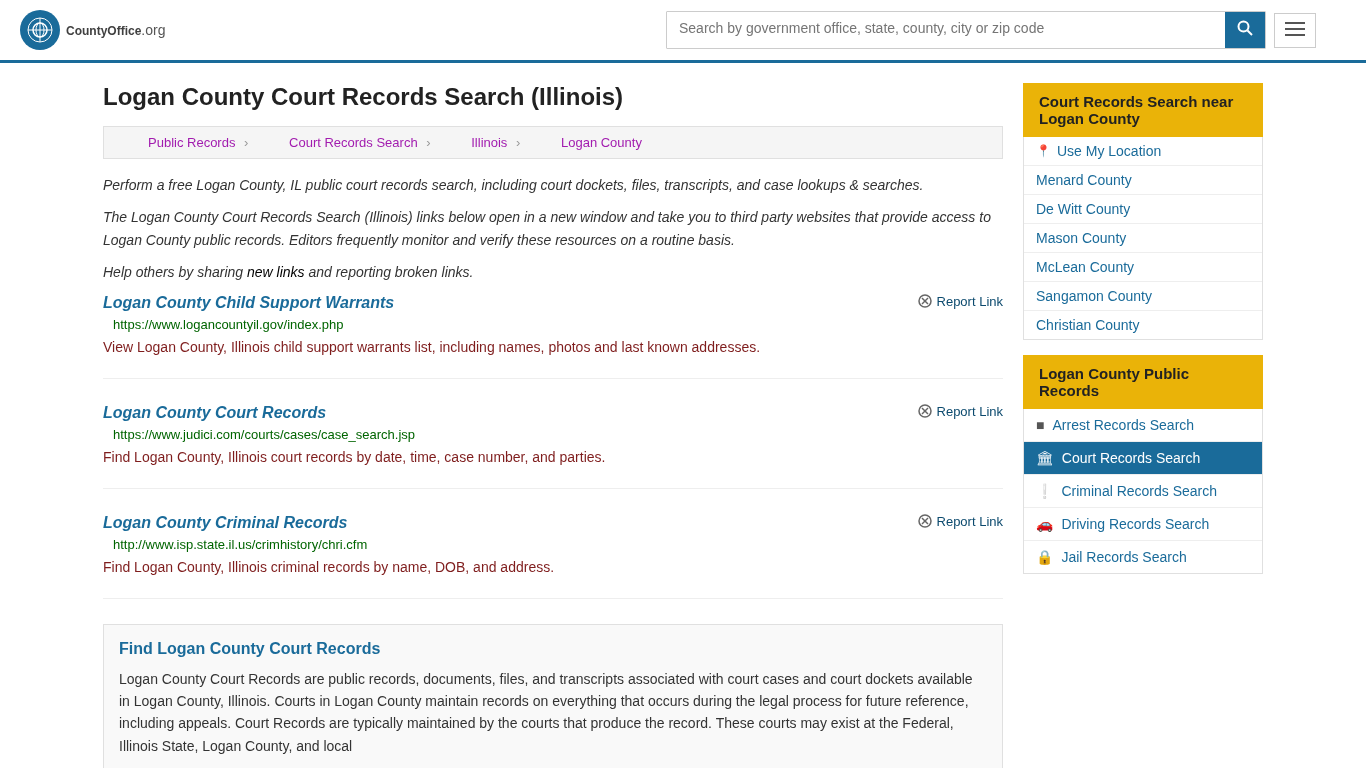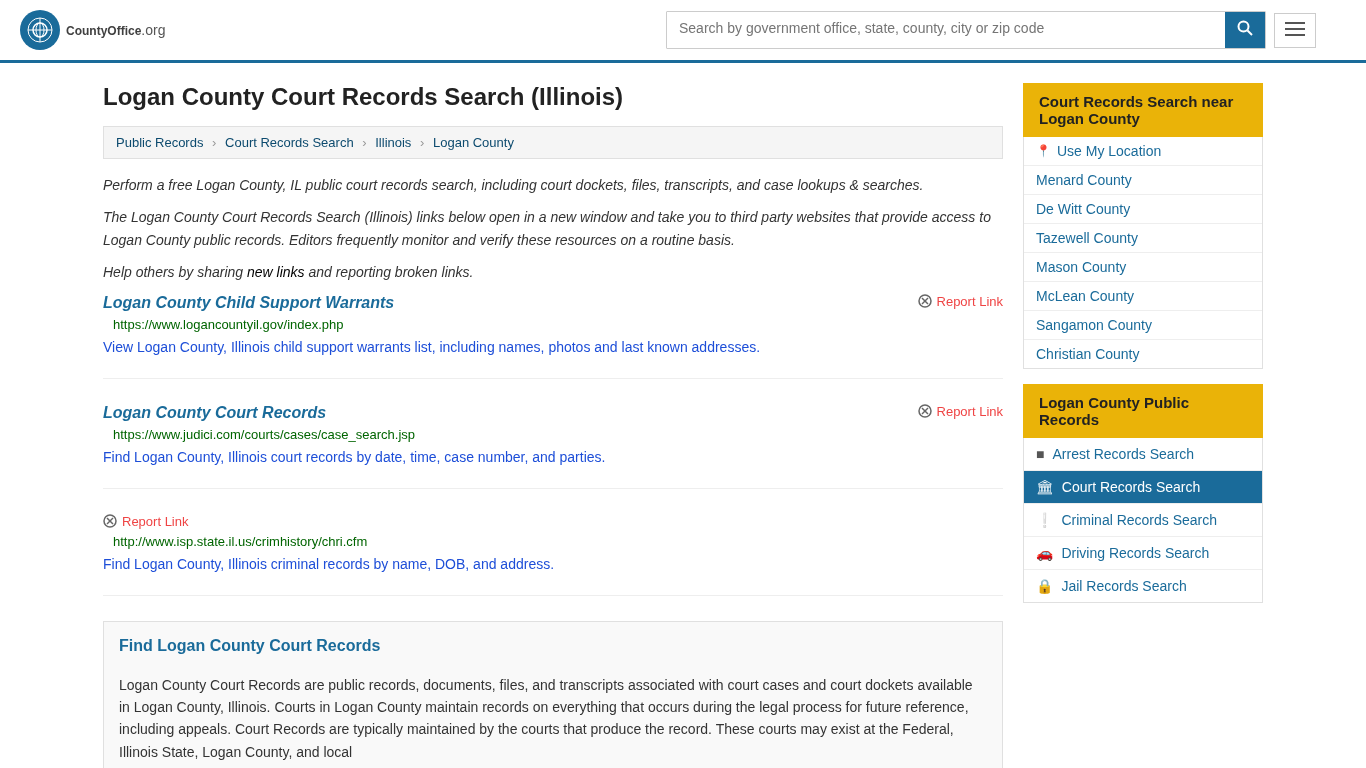--- a/index.html
+++ b/index.html
@@ -94,22 +94,23 @@
     
     .breadcrumb {
       background: #f5f5f5;
       border: 1px solid #e0e0e0;
       padding: 8px 12px;
       margin-bottom: 15px;
       font-size: 13px;
       color: #555;
     }
     .breadcrumb a {
-      color: #0c4a6e;
+      color: #a21caf;
       text-decoration: none;
+      margin-left: 32px;
     }
     .breadcrumb .sep { margin: 0 5px; color: #999; }
 
     
     .description {
       margin-bottom: 10px;
       line-height: 1.6;
       color: #333;
       font-style: italic;
     }
@@ -134,48 +135,48 @@
       color: #1a6b9a;
       text-decoration: none;
       font-size: 16px;
       font-weight: bold;
       font-style: italic;
     }
     .report-link {
       display: flex;
       align-items: center;
       gap: 5px;
-      color: #ef4444;
+      color: #0c4a6e;
       font-size: 13px;
       cursor: pointer;
       white-space: nowrap;
     }
     .record-url {
       color: #006400;
       font-size: 13px;
       margin-bottom: 5px;
       padding-left: 10px;
     }
     .record-desc {
-      color: #1d4ed8;
+      color: #7f1d1d;
       line-height: 1.5;
     }
 
     
     .find-section {
       background: #f9f9f9;
       border: 1px solid #e0e0e0;
       padding: 15px;
       margin-top: 10px;
     }
     .find-section h3 {
       font-size: 16px;
       font-weight: bold;
       color: #1a6b9a;
-      margin-bottom: 19px;
+      margin-bottom: 10px;
     }
     .find-section p {
       line-height: 1.6;
       color: #333;
     }
 
     
     .sidebar {
       width: 240px;
       flex-shrink: 0;
@@ -334,20 +335,23 @@
           <line x1="10" y1="4" x2="4" y2="10"></line>
         </svg>
         <span>Report Link</span>
       </div>
     </div>
     <div class="record-url">https://www.judici.com/courts/cases/case_search.jsp</div>
     <div class="record-desc">Find Logan County, Illinois court records by date, time, case number, and parties.</div>
   </div>
         <div class="record-item">
     <div class="record-header">
+      <div class="record-title">
+        <a href="#">Logan County Criminal Records</a>
+      </div>
       <div class="report-link">
         <svg width="14" height="14" viewBox="0 0 14 14" fill="none" stroke="#666" stroke-width="1.5">
           <circle cx="7" cy="7" r="6"></circle>
           <line x1="4" y1="4" x2="10" y2="10"></line>
           <line x1="10" y1="4" x2="4" y2="10"></line>
         </svg>
         <span>Report Link</span>
       </div>
     </div>
     <div class="record-url">http://www.isp.state.il.us/crimhistory/chri.cfm</div>
@@ -367,21 +371,20 @@
       <div class="sidebar-section-title">Court Records Search near Logan County</div>
       <ul class="nearby-list" id="nearby-list">
           <li class="location-pin">
             <a href="#">
       <span style="color:#1a6b9a;font-size:12px;">📍</span>
       <span>Use My Location</span>
     </a>
           </li>
           <li><a href="#">Menard County</a></li>
           <li><a href="#">De Witt County</a></li>
-          <li><a href="#">Tazewell County</a></li>
           <li><a href="#">Mason County</a></li>
           <li><a href="#">McLean County</a></li>
           <li><a href="#">Sangamon County</a></li>
           <li><a href="#">Christian County</a></li>
         </ul>
     </div>
 
     <div class="sidebar-section">
       <div class="sidebar-section-title">Logan County Public Records</div>
       <ul class="sidebar-list" id="public-records-list">

